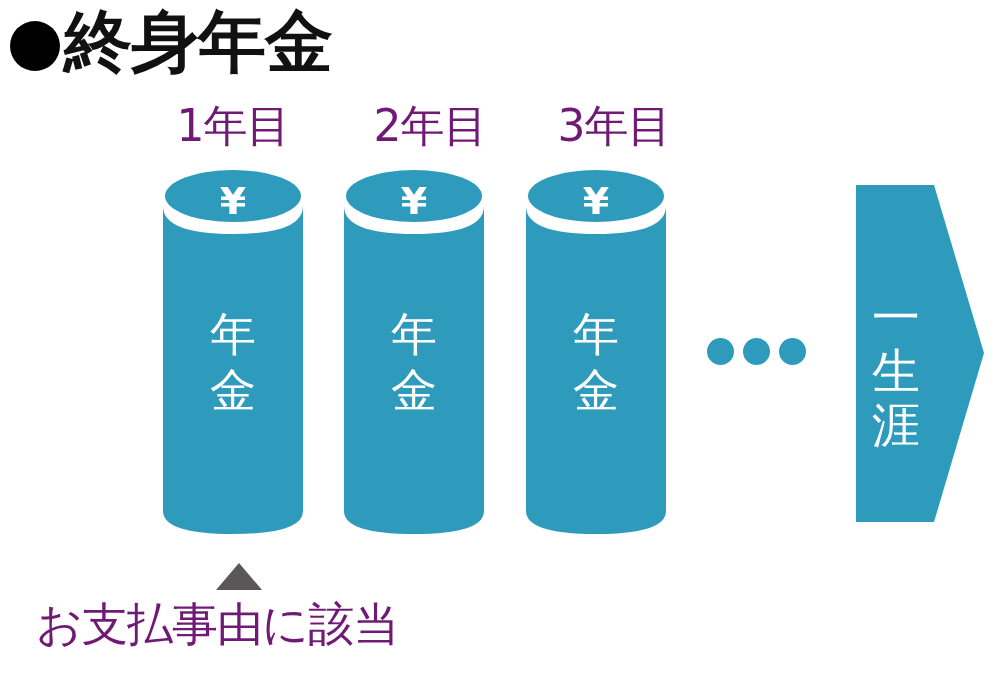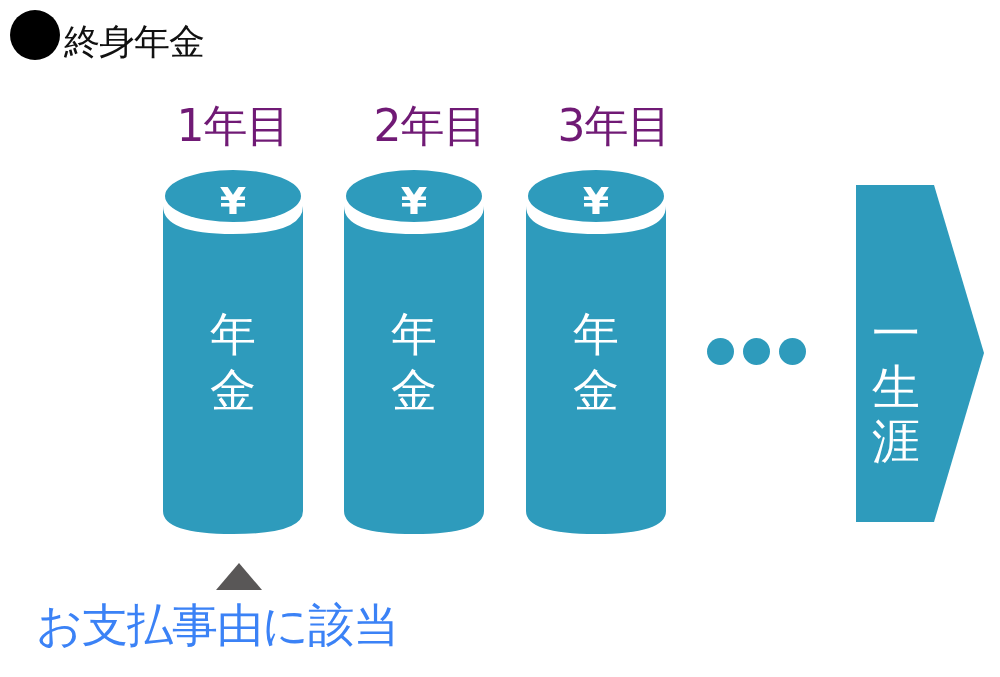--- a/index.html
+++ b/index.html
@@ -1,29 +1,29 @@
 <!DOCTYPE html>
 <html><head>
 <meta charset="utf-8">
 <style>
   html,body{margin:0;padding:0;background:#ffffff;}
   body{width:1000px;height:677px;position:relative;overflow:hidden;font-family:"DejaVu Sans",sans-serif;}
-  .title{position:absolute;left:10px;top:10px;font-size:36px;line-height:64px;color:#111;font-weight:400;white-space:nowrap;letter-spacing:-1px;}
+  .title{position:absolute;left:10px;top:10px;font-size:68px;line-height:64px;color:#111;font-weight:700;white-space:nowrap;letter-spacing:-1px;}
   .title .dot{display:inline-block;width:50px;height:50px;border-radius:50%;background:#000;vertical-align:-6px;margin-right:4px;}
   .year{position:absolute;top:98px;font-size:44px;line-height:56px;color:#701a75;white-space:nowrap;width:140px;text-align:center;letter-spacing:-1px;}
   .cyl{position:absolute;top:166px;width:140px;height:370px;}
   .cyl svg{position:absolute;left:0;top:0;}
   .cyl .yen{position:absolute;left:0;width:140px;top:10px;text-align:center;color:#fff;font-size:38px;font-weight:bold;line-height:50px;}
   .cyl .label{position:absolute;left:0;width:140px;top:140px;text-align:center;color:#fff;font-size:46px;line-height:56px;}
   .dots{position:absolute;left:707px;top:338px;height:34px;display:flex;gap:9px;}
   .dots span{display:block;width:27px;height:27px;border-radius:50%;background:#2e9bbc;}
   .arrow{position:absolute;left:856px;top:185px;width:130px;height:337px;}
   .arrow .txt{position:absolute;left:0;width:80px;top:105px;text-align:center;color:#fff;font-size:48px;line-height:54px;}
   .pointer{position:absolute;left:216px;top:563px;width:0;height:0;border-left:23px solid transparent;border-right:23px solid transparent;border-bottom:27px solid #595757;}
-  .caption{position:absolute;left:36px;top:595px;font-size:46px;line-height:60px;color:#3b82f6;white-space:nowrap;letter-spacing:-1px;}
+  .caption{position:absolute;left:36px;top:595px;font-size:46px;line-height:60px;color:#701a75;white-space:nowrap;letter-spacing:-1px;font-family:Liberation Serif, serif;}
 </style>
 </head>
 <body>
 
 <div class="title">
   <span class="dot"></span><span>終身年金</span>
 </div>
 
 <div class="year" style="left:163px">1年目</div>
 <div class="year" style="left:360px">2年目</div>
@@ -66,18 +66,18 @@
   <span></span>
   <span></span>
   <span></span>
 </div>
 
 <div class="arrow">
   <svg width="130" height="337" viewBox="0 0 130 337" style="position:absolute;left:0;top:0">
     <polygon points="0,0 78,0 128,168 78,337 0,337" fill="#2e9bbc"></polygon>
   </svg>
   <div class="txt">
-    <span style="display:block;width:54px;margin:16px auto;word-break:break-all;">一生涯</span>
+    <span style="display:block;width:54px;margin:0 auto;word-break:break-all;">一生涯</span>
   </div>
 </div>
 
 <div class="pointer"></div>
 <div class="caption">お支払事由に該当</div>
 
 </body></html>

